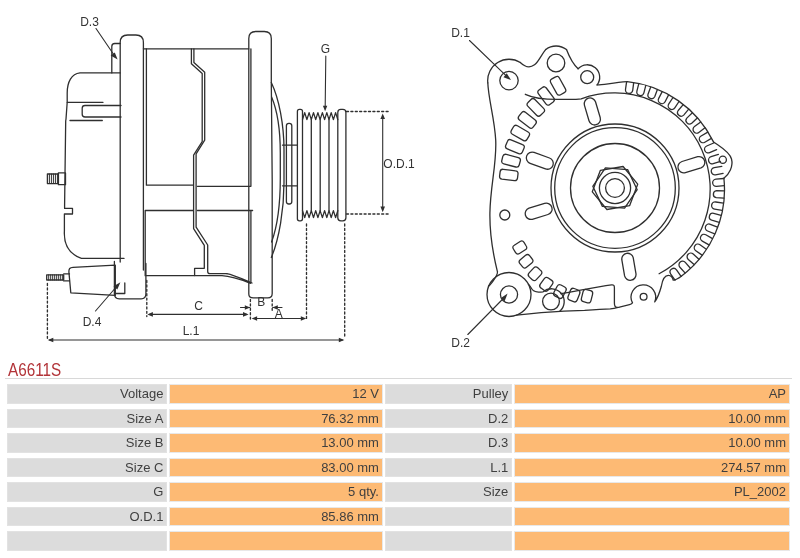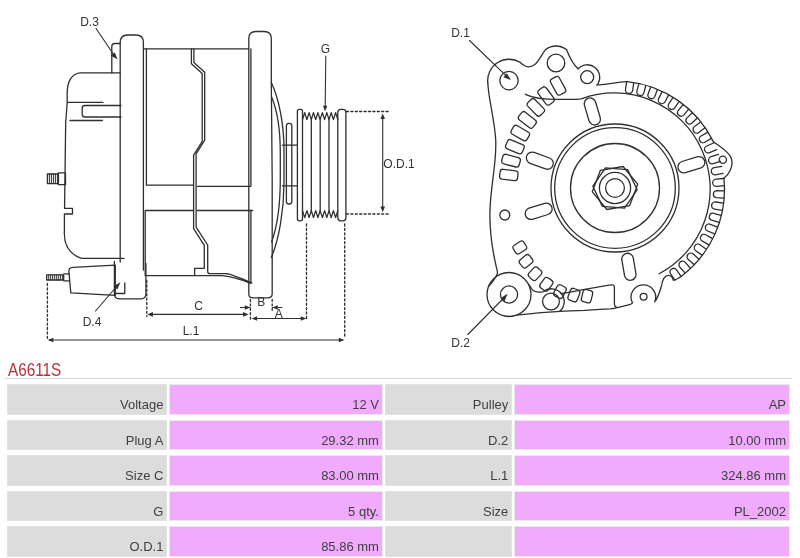--- a/index.html
+++ b/index.html
@@ -1,23 +1,23 @@
 <!DOCTYPE html>
 <html><head>
 <meta charset="utf-8">
 <style>
 html,body{margin:0;padding:0;background:#fff;width:800px;height:558px;overflow:hidden;}
 body{font-family:"Liberation Sans",sans-serif;position:relative;}
 #draw{position:absolute;left:0;top:0;}
 #title{position:absolute;left:8px;top:359.5px;font-size:18px;color:#b23338;letter-spacing:0;transform:scaleX(0.85);transform-origin:left top;}
 #tblwrap{position:absolute;left:5px;top:378px;width:787px;border-top:1px solid #d8d8d8;}
 table{border-collapse:separate;border-spacing:2.5px 5px;width:100%;table-layout:fixed;font-size:13px;color:#3f3f3f;}
-td{height:17.5px;padding:11px 3px 0 0;text-align:right;vertical-align:middle;overflow:hidden;white-space:nowrap;}
+td{height:17.5px;padding:0 3px 0 0;text-align:right;vertical-align:middle;overflow:hidden;white-space:nowrap;}
 td.l{background:#dcdcdc;border:1px solid #e2e2e2;}
-td.v{background:#f0abfc;border:1px solid #e8e8e8;}
+td.v{background:#fdba74;border:1px solid #e8e8e8;}
 </style>
 </head>
 <body>
 <svg id="draw" width="800" height="378" viewBox="0 0 800 378" fill="none" stroke="#2f2f2f" stroke-width="1.3" stroke-linejoin="round" stroke-linecap="round">
 <g id="leftdrawing">
 
 <path d="M120.2,72.9 L80,72.9 C71.5,73.8 67.2,82 67.2,93 L67.2,102.3 L66,119 L65.7,121 L64.6,205.5 L64.6,208.4 L72.5,208.4 L72.5,214 L64.4,214 L64.4,231 C63.6,245 69,254 81.4,258.4 L124,258.4"></path>
 <path d="M67.2,102.3 L103,102.3"></path>
 <path d="M70,120.5 L102.3,120.5"></path>
 <path d="M121,105.5 L85,105.5 C83.1,105.5 82.2,106.4 82.2,108.3 L82.2,114.2 C82.2,116.1 83.1,117 85,117 L121,117"></path>
@@ -207,30 +207,36 @@
         <col style="width:275px">
       </colgroup>
 <tbody>
         <tr>
           <td class="l">Voltage</td>
           <td class="v">12 V</td>
           <td class="l">Pulley</td>
           <td class="v">AP</td>
         </tr>
 <tr>
-          <td class="l">Plug A</td>
-          <td class="v">29.32 mm</td>
+          <td class="l">Size A</td>
+          <td class="v">76.32 mm</td>
           <td class="l">D.2</td>
+          <td class="v">10.00 mm</td>
+        </tr>
+<tr>
+          <td class="l">Size B</td>
+          <td class="v">13.00 mm</td>
+          <td class="l">D.3</td>
           <td class="v">10.00 mm</td>
         </tr>
 <tr>
           <td class="l">Size C</td>
           <td class="v">83.00 mm</td>
           <td class="l">L.1</td>
-          <td class="v">324.86 mm</td>
+          <td class="v">274.57 mm</td>
         </tr>
 <tr>
           <td class="l">G</td>
           <td class="v">5 qty.</td>
           <td class="l">Size</td>
           <td class="v">PL_2002</td>
         </tr>
 <tr>
           <td class="l">O.D.1</td>
           <td class="v">85.86 mm</td>

